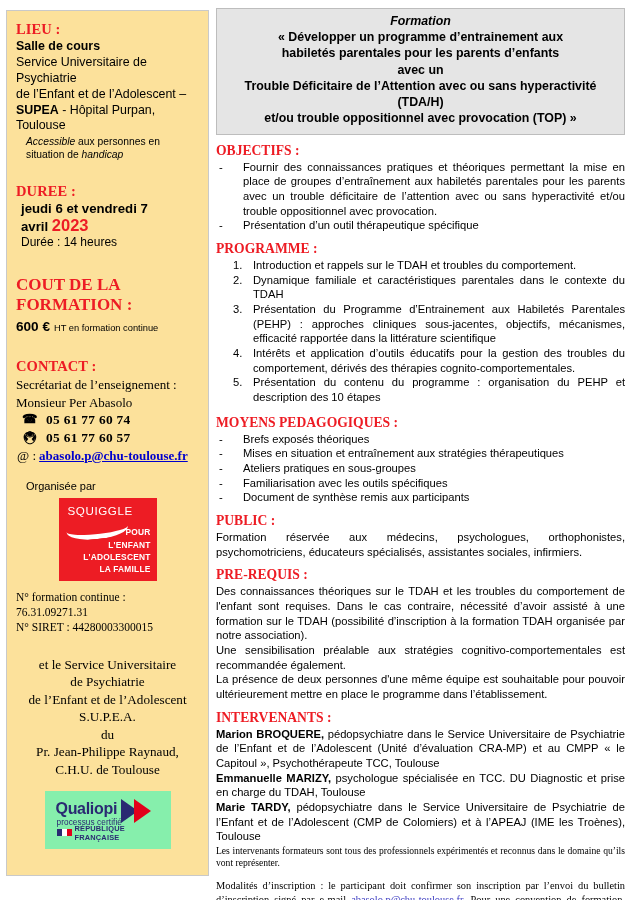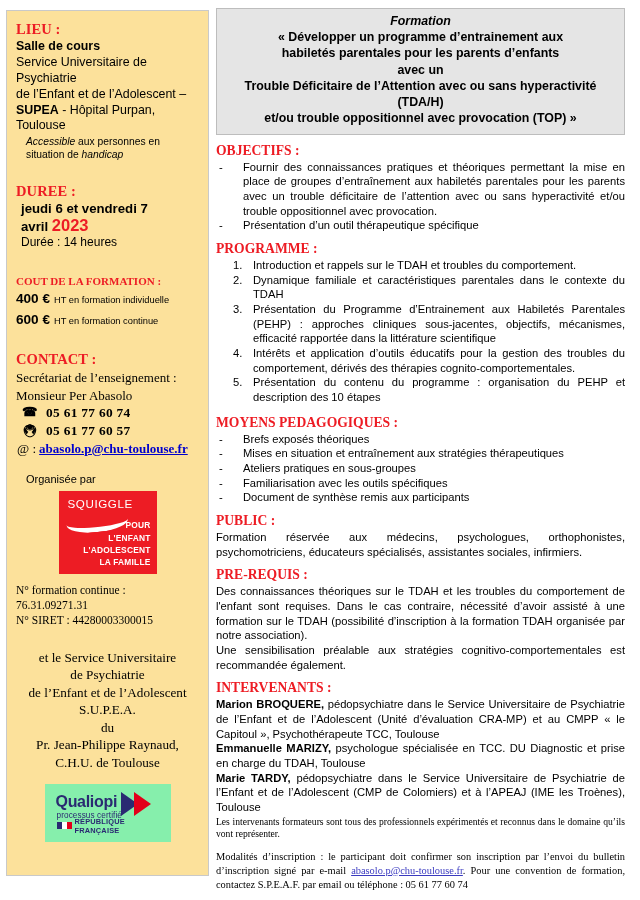--- a/index.html
+++ b/index.html
@@ -70,21 +70,21 @@
   .demi {
     font-family: "Liberation Sans", sans-serif;
     font-size: 12px;
     padding-left: 5px;
     line-height: 1.3;
   }
   .cout-head {
     color: #ED1C24;
     font-family: "Liberation Serif", serif;
     font-weight: bold;
-    font-size: 11px;
+    font-size: 17px;
   }
   .price-row { line-height: 1.25; margin-top: 1px; }
   .price {
     font-family: "Liberation Sans", sans-serif;
     font-weight: bold;
     font-size: 13.6px;
   }
   .price-note {
     font-family: "Liberation Sans", sans-serif;
     font-size: 9.3px;
@@ -282,21 +282,20 @@
 
     <div class="lp-head">DUREE :</div>
     <div class="duree-line1">jeudi 6 et vendredi 7</div>
     <div class="duree-line2"><span>avril </span><span class="year">2023</span></div>
     <div class="duree-sub">Durée : 14 heures</div>
     <div class="gap-s"></div>
 
     <div class="gap-m"></div>
 
     <div class="cout-head">COUT DE LA FORMATION :</div>
-    <div class="price-row"><span class="price">400 €</span> <span class="price-note">HT en formation individuelle</span></div>
     <div class="price-row"><span class="price">600 €</span> <span class="price-note">HT en formation continue</span></div>
 
     <div class="gap-l"></div>
 
     <div class="lp-head">CONTACT :</div>
     <div class="contact-line">Secrétariat de l’enseignement :</div>
     <div class="contact-line">Monsieur Per Abasolo</div>
     <div class="tel-row">
       <span class="tel-ico">☎</span>
       <span class="tel-num">05 61 77 60 74</span>
@@ -403,20 +402,21 @@
         <li>Familiarisation avec les outils spécifiques</li>
         <li>Document de synthèse remis aux participants</li>
       </ul>
 
       <div class="sec-head">PUBLIC :</div>
       <div class="sans-txt">Formation réservée aux médecins, psychologues, orthophonistes, psychomotriciens, éducateurs spécialisés, assistantes sociales, infirmiers.</div>
 
       <div class="sec-head">PRE-REQUIS :</div>
       <div class="sans-txt para">Des connaissances théoriques sur le TDAH et les troubles du comportement de l'enfant sont requises. Dans le cas contraire, nécessité d’avoir assisté à une formation sur le TDAH (possibilité d’inscription à la formation TDAH organisée par notre association).</div>
       <div class="sans-txt para">Une sensibilisation préalable aux stratégies cognitivo-comportementales est recommandée également.</div>
+      <div class="sans-txt para">La présence de deux personnes d'une même équipe est souhaitable pour pouvoir ultérieurement mettre en place le programme dans l’établissement.</div>
 
       <div class="sec-head">INTERVENANTS :</div>
       <div class="sans-txt"><span class="interv-name">Marion BROQUERE,</span><span> pédopsychiatre dans le Service Universitaire de Psychiatrie de l’Enfant et de l’Adolescent (Unité d’évaluation CRA-MP) et au CMPP « le Capitoul », Psychothérapeute TCC, Toulouse</span></div>
       <div class="sans-txt"><span class="interv-name">Emmanuelle MARIZY,</span><span> psychologue spécialisée en TCC. DU Diagnostic et prise en charge du TDAH, Toulouse</span></div>
       <div class="sans-txt"><span class="interv-name">Marie TARDY,</span><span> pédopsychiatre dans le Service Universitaire de Psychiatrie de l’Enfant et de l’Adolescent (CMP de Colomiers) et à l’APEAJ (IME les Troènes), Toulouse</span></div>
       <div class="small-serif">Les intervenants formateurs sont tous des professionnels expérimentés et reconnus dans le domaine qu’ils vont représenter.</div>
 
       <div class="modal-serif mt10"><span>Modalités d’inscription : le participant doit confirmer son inscription par l’envoi du bulletin d’inscription signé par e-mail </span><a href="#" class="lnk">abasolo.p@chu-toulouse.fr</a><span>. Pour une convention de formation, contactez S.P.E.A.F. par email ou téléphone : 05 61 77 60 74</span></div>
 
     </div>

